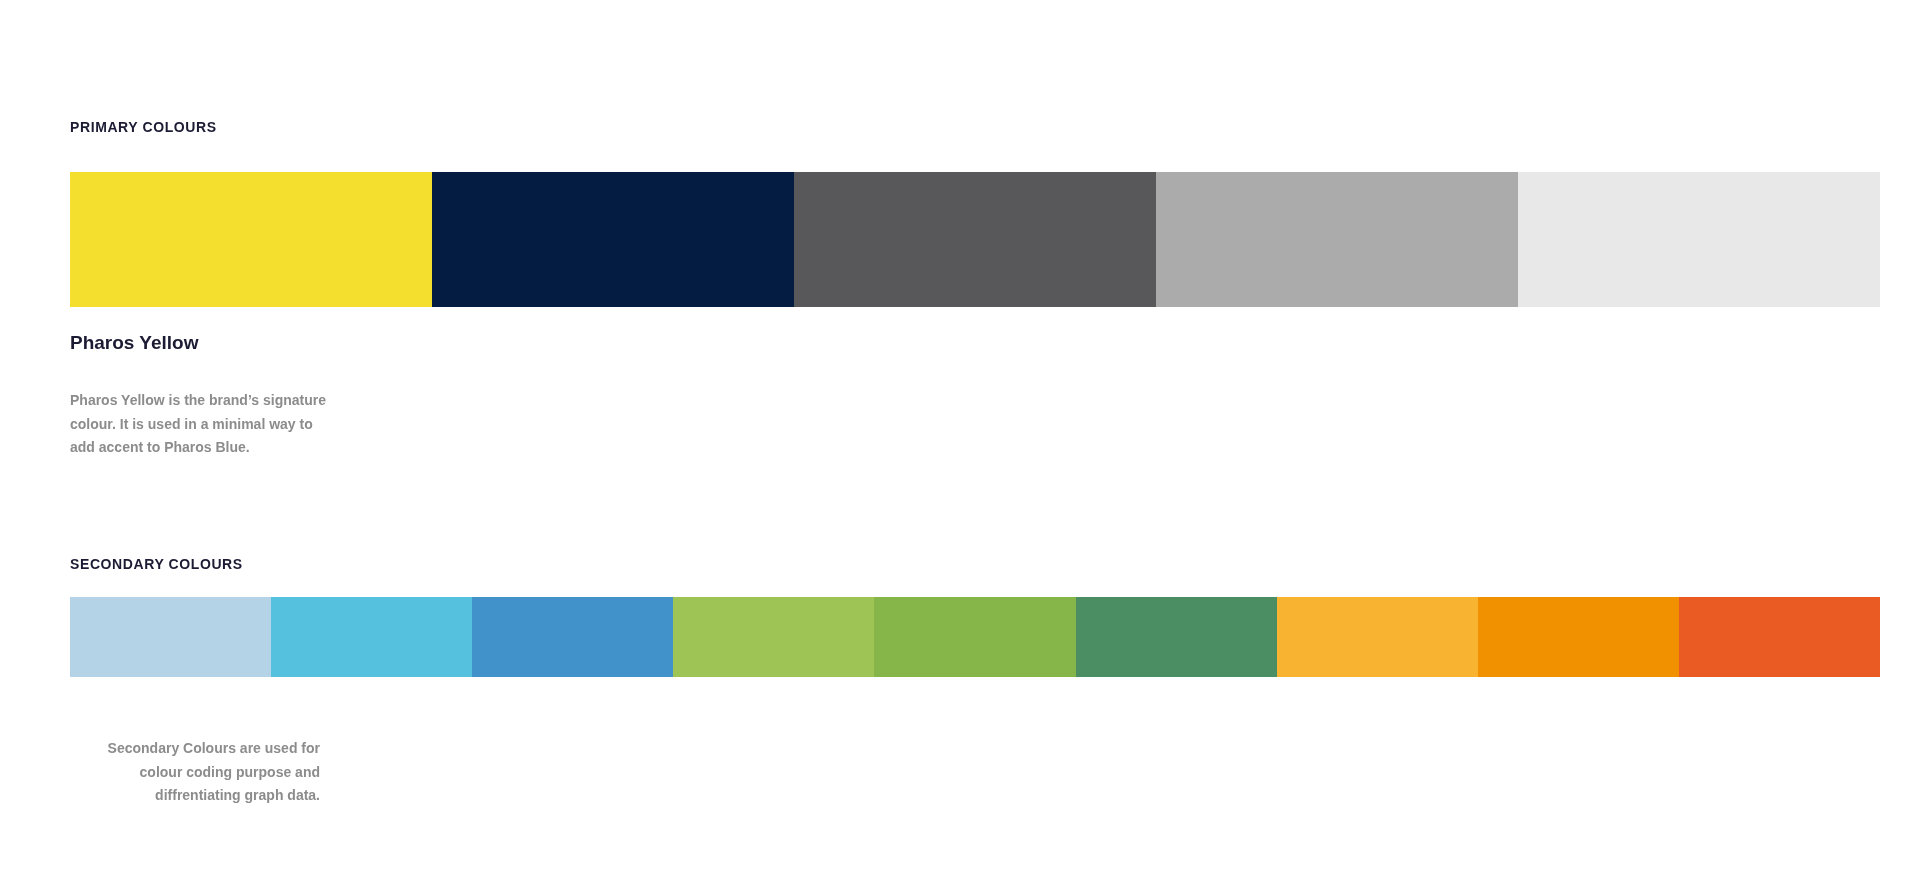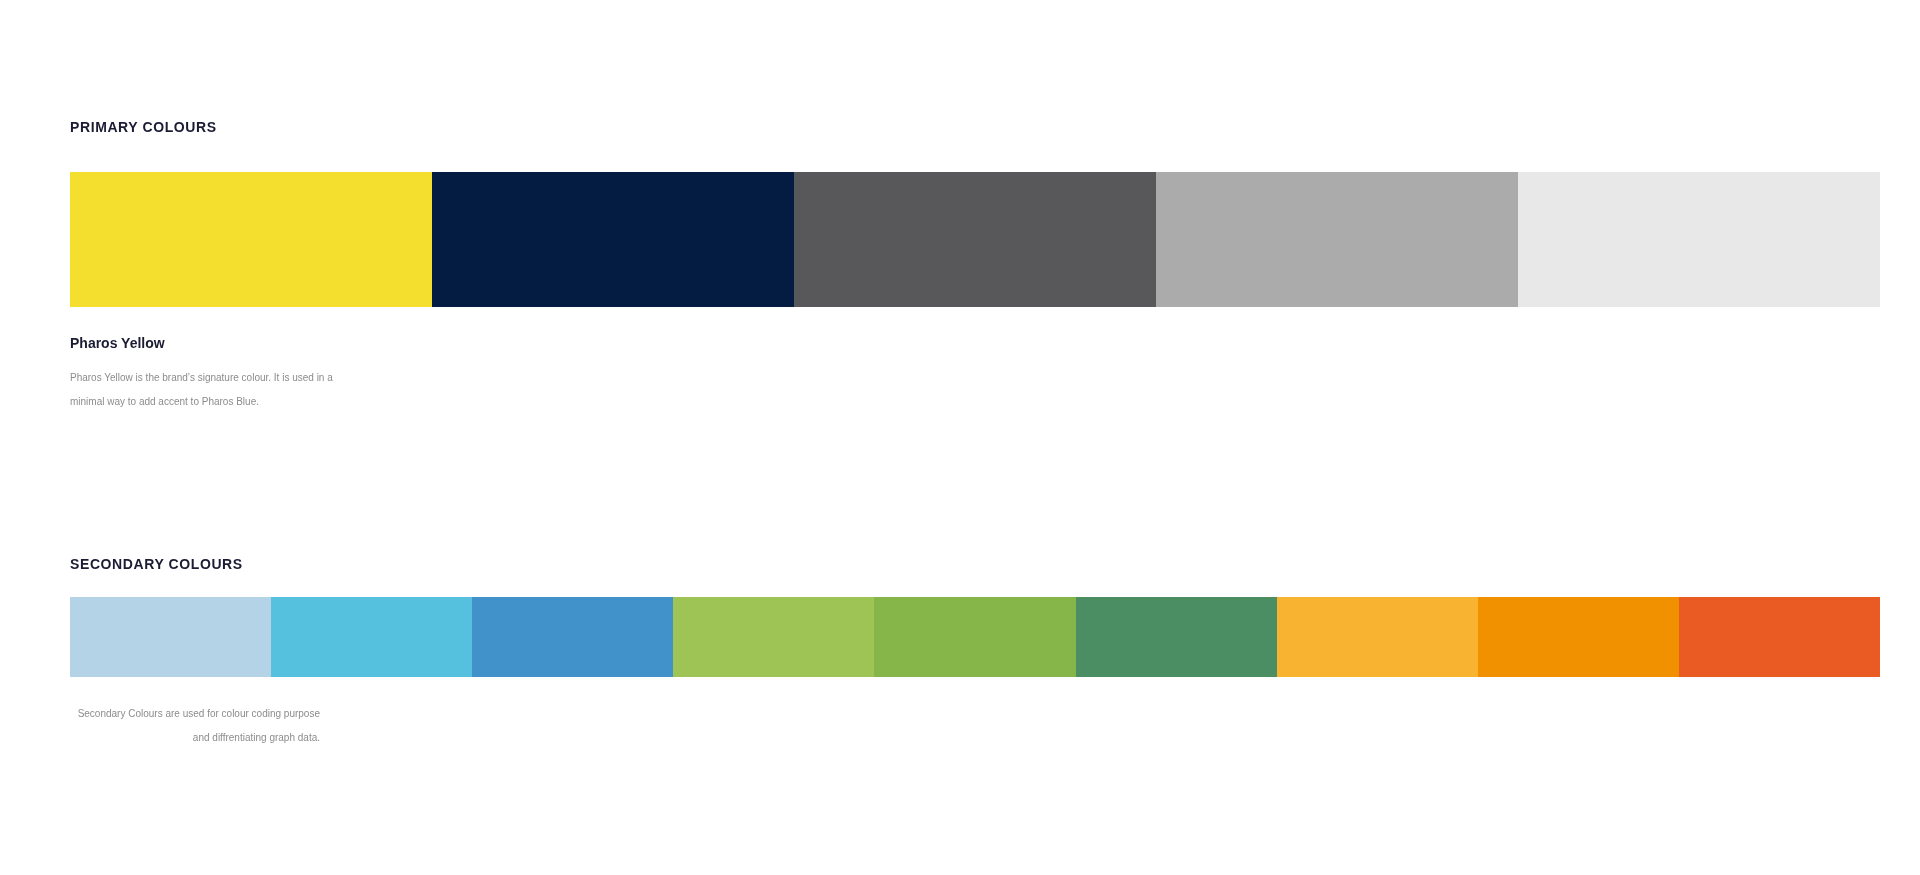--- a/index.html
+++ b/index.html
@@ -61,34 +61,35 @@
   }
 
   .caption {
     position: absolute;
     top: 0;
     width: 265px;
   }
 
   .caption-title {
     font-family: "Liberation Sans", sans-serif;
-    font-size: 14px;
+    font-size: 19px;
     font-weight: bold;
     color: #1b1b33;
     line-height: 22px;
     margin-bottom: 12px;
     white-space: nowrap;
   }
 
   .caption-body {
     font-family: "Liberation Sans", sans-serif;
-    font-size: 10px;
-    font-weight: normal;
+    font-size: 14px;
+    font-weight: bold;
     color: #8c8c8c;
     line-height: 23.5px;
+    margin-top: 35px;
   }
 
   #caption-yellow { left: 0px; }
   #caption-blue   { left: 362px; }
   #caption-greys  { left: 724px; width: 285px; }
 
   
   .secondary-strip {
     position: absolute;
     left: 70px;

